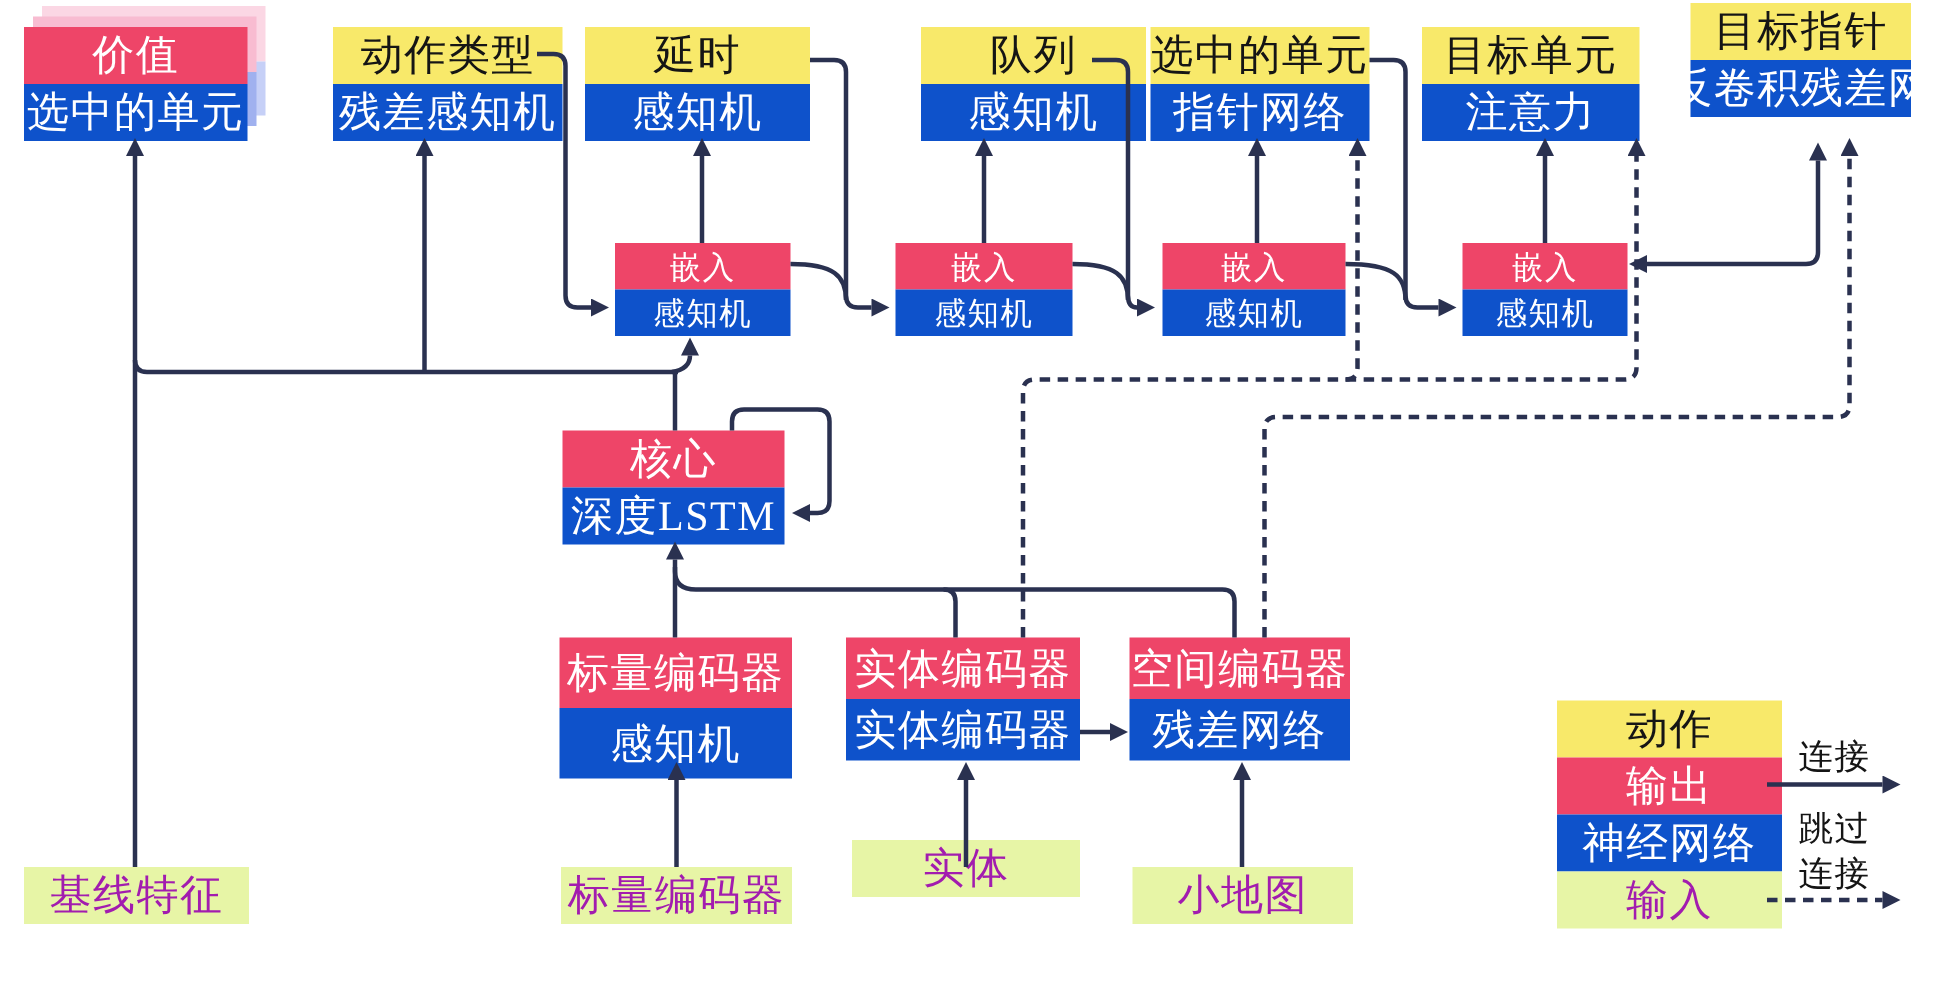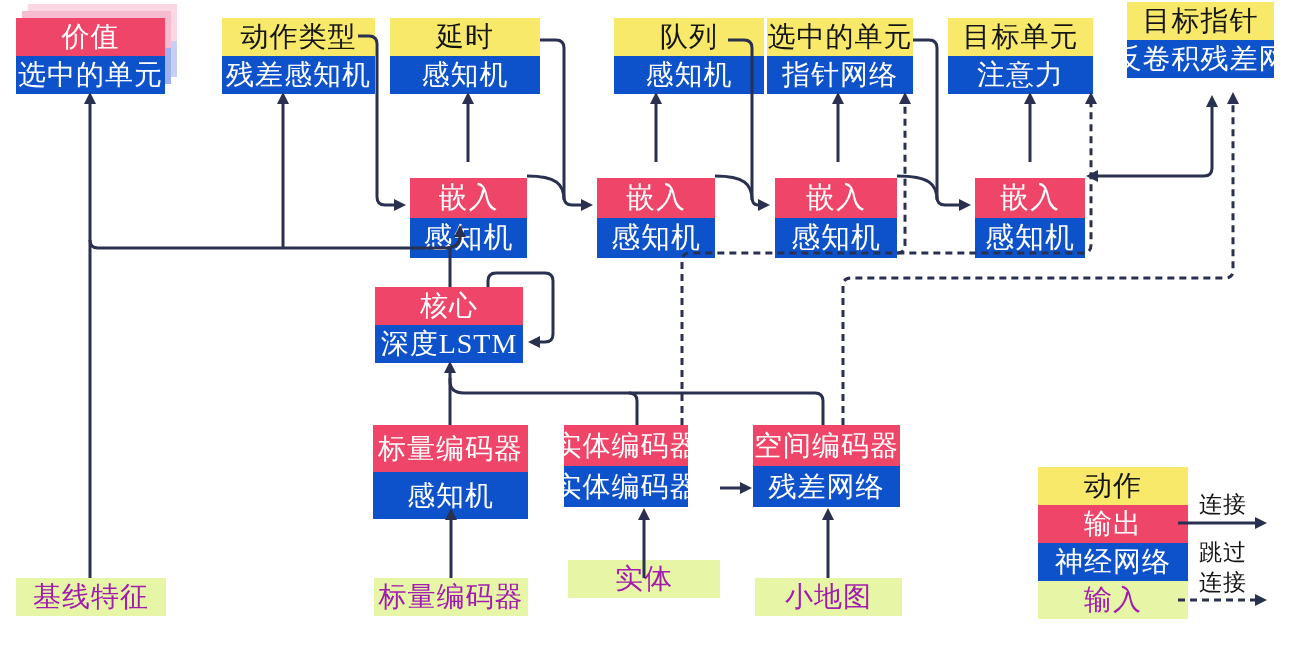--- a/index.html
+++ b/index.html
@@ -10,21 +10,21 @@
   .node{position:absolute;display:flex;flex-direction:column;}
   .half{
     flex:1;display:flex;align-items:center;justify-content:center;
     white-space:nowrap;letter-spacing:1px;
   }
   .c-action{background:var(--action,#f8e96a);color:#151515;}
   .c-output{background:var(--output,#ee4568);color:#ffffff;}
   .c-net{background:var(--network,#0e52cb);color:#ffffff;}
   .c-input{background:var(--input,#e7f5a6);color:#a21caf;}
   .fs-head{font-size:28px;}
-  .fs-mid{font-size:29px;margin-top:16px;}
+  .fs-mid{font-size:21px;}
   .stack{position:absolute;display:flex;flex-direction:column;}
   .stack .half{flex:1;}
   .st-far-top{background:#fbd7e4;}
   .st-far-bot{background:#c6d0f7;}
   .st-near-top{background:#f8bcd1;}
   .st-near-bot{background:#a0b1ef;}
   #wires{position:absolute;left:0;top:0;pointer-events:none;}
   .wire{fill:none;stroke:var(--wire,#2a3150);stroke-width:3;}
   .dashed{stroke-dasharray:7 5;}
   .ah{fill:var(--wire,#2a3150);}
@@ -96,21 +96,21 @@
 
   <div class="node fs-head" style="left:375px;top:287px;width:148px;height:73px;">
     <div class="half c-output">核心</div>
     <div class="half c-net">深度LSTM</div>
   </div>
 
   <div class="node fs-head" style="left:373px;top:425px;width:155px;height:94px;">
     <div class="half c-output">标量编码器</div>
     <div class="half c-net">感知机</div>
   </div>
-  <div class="node fs-head" style="left:564px;top:425px;width:124px;height:82px;">
+  <div class="node fs-head" style="left:564px;top:425px;width:156px;height:82px;">
     <div class="half c-output">实体编码器</div>
     <div class="half c-net">实体编码器</div>
   </div>
   <div class="node fs-head" style="left:753px;top:425px;width:147px;height:82px;">
     <div class="half c-output">空间编码器</div>
     <div class="half c-net">残差网络</div>
   </div>
 
   <div class="node fs-head" style="left:16px;top:578px;width:150px;height:38px;">
     <div class="half c-input">基线特征</div>

